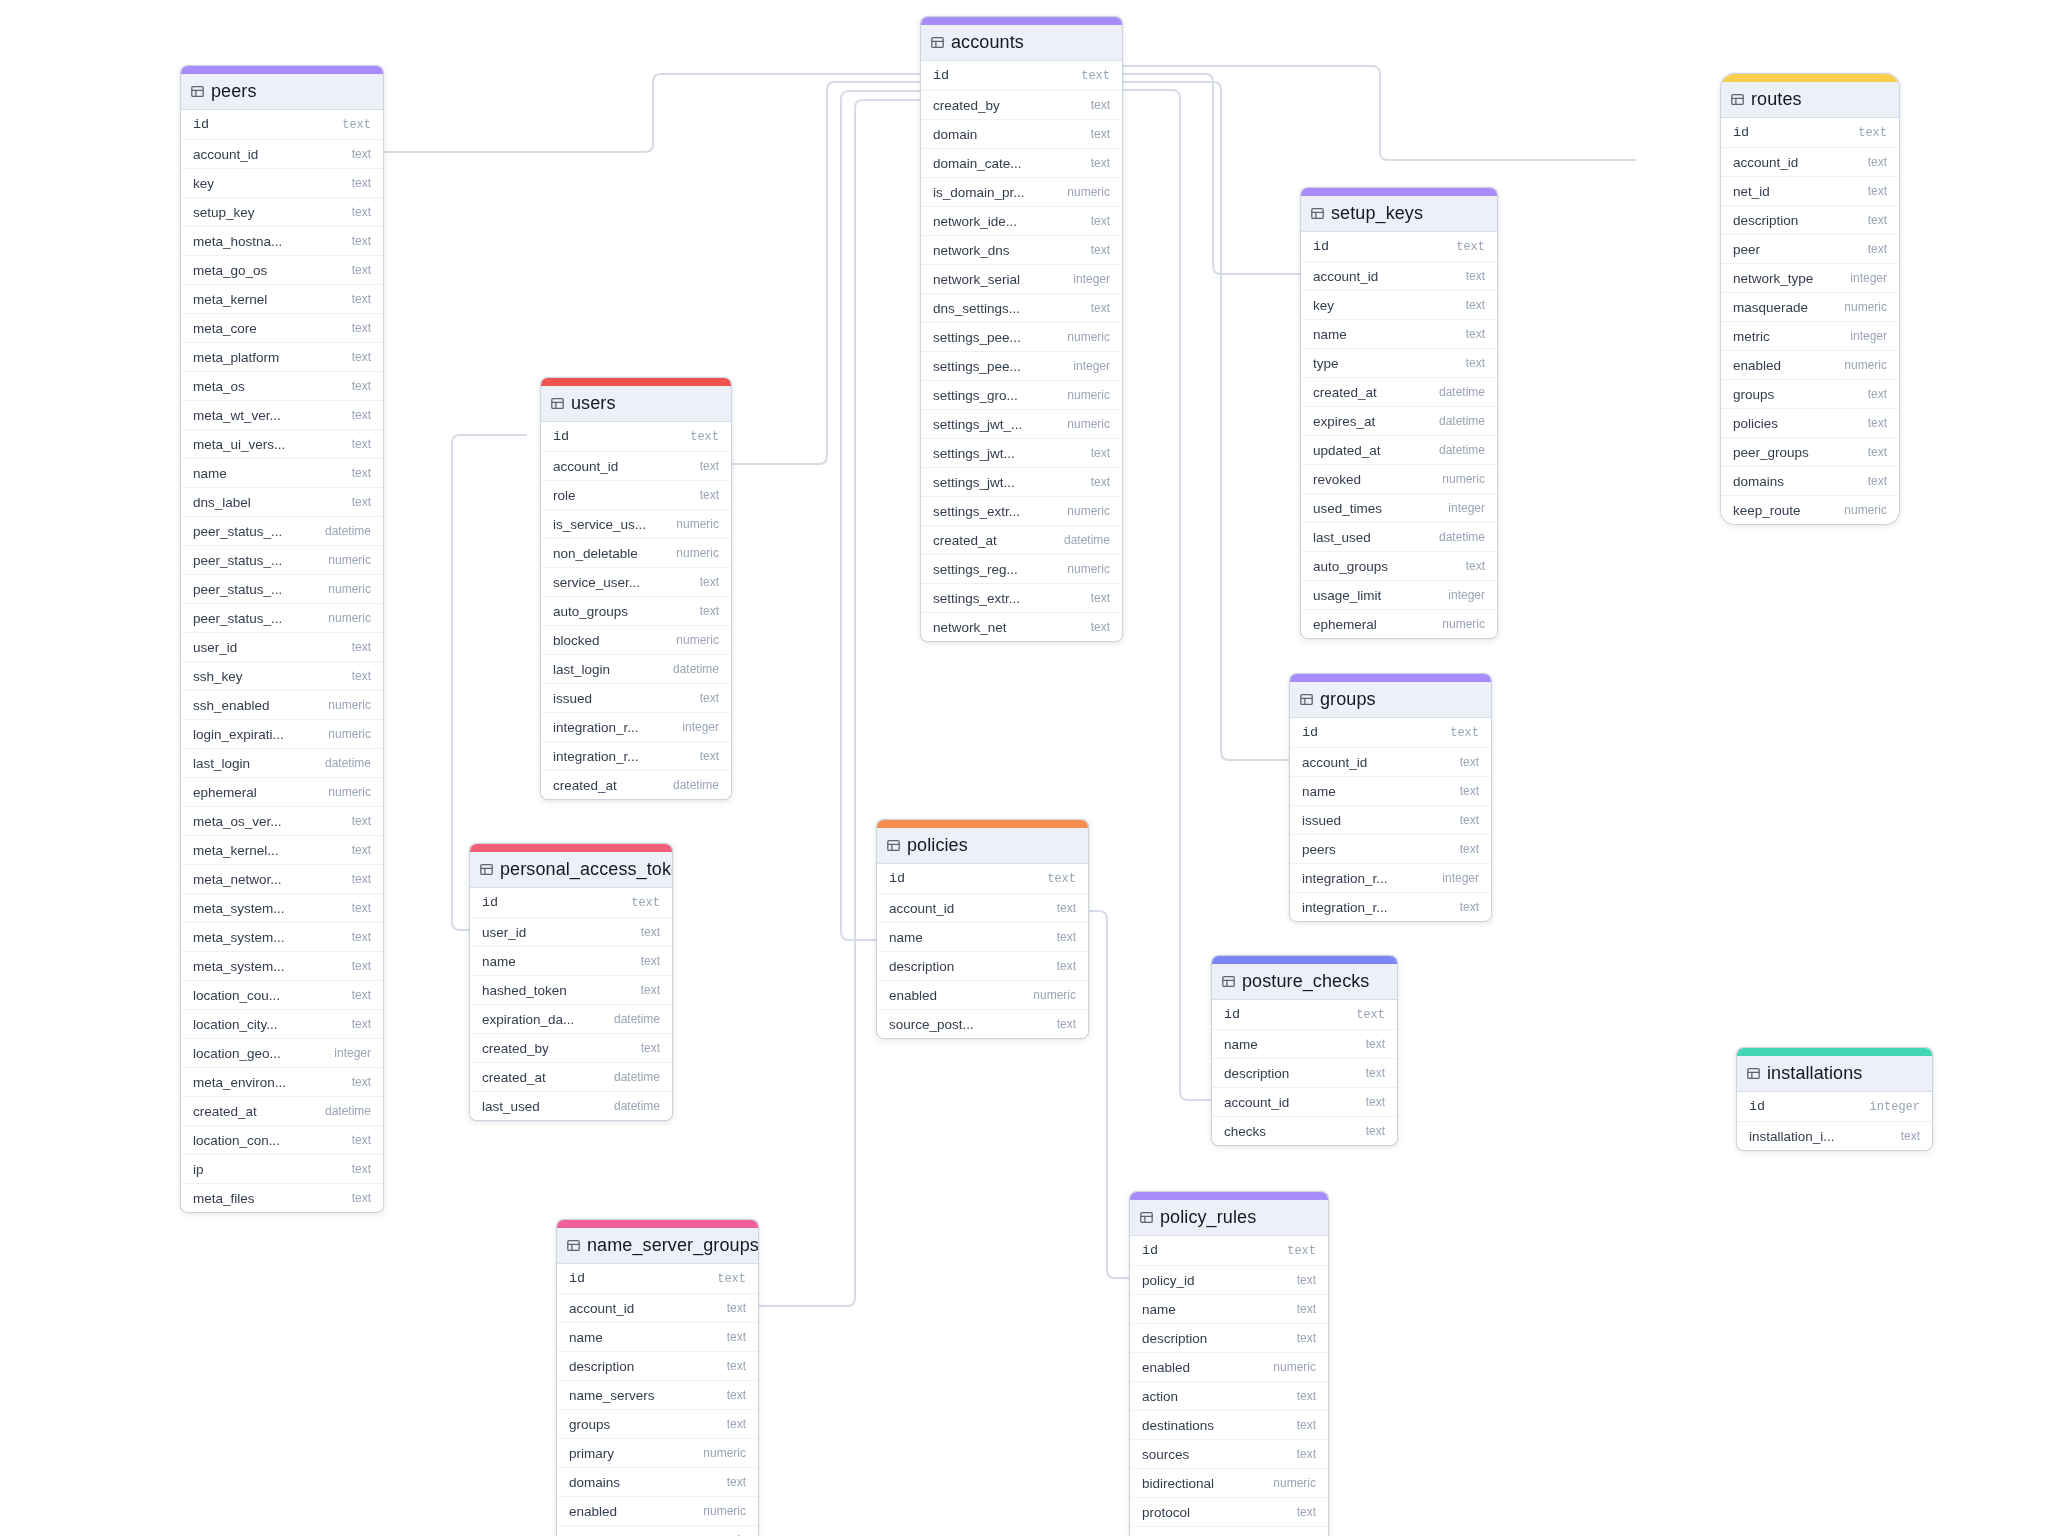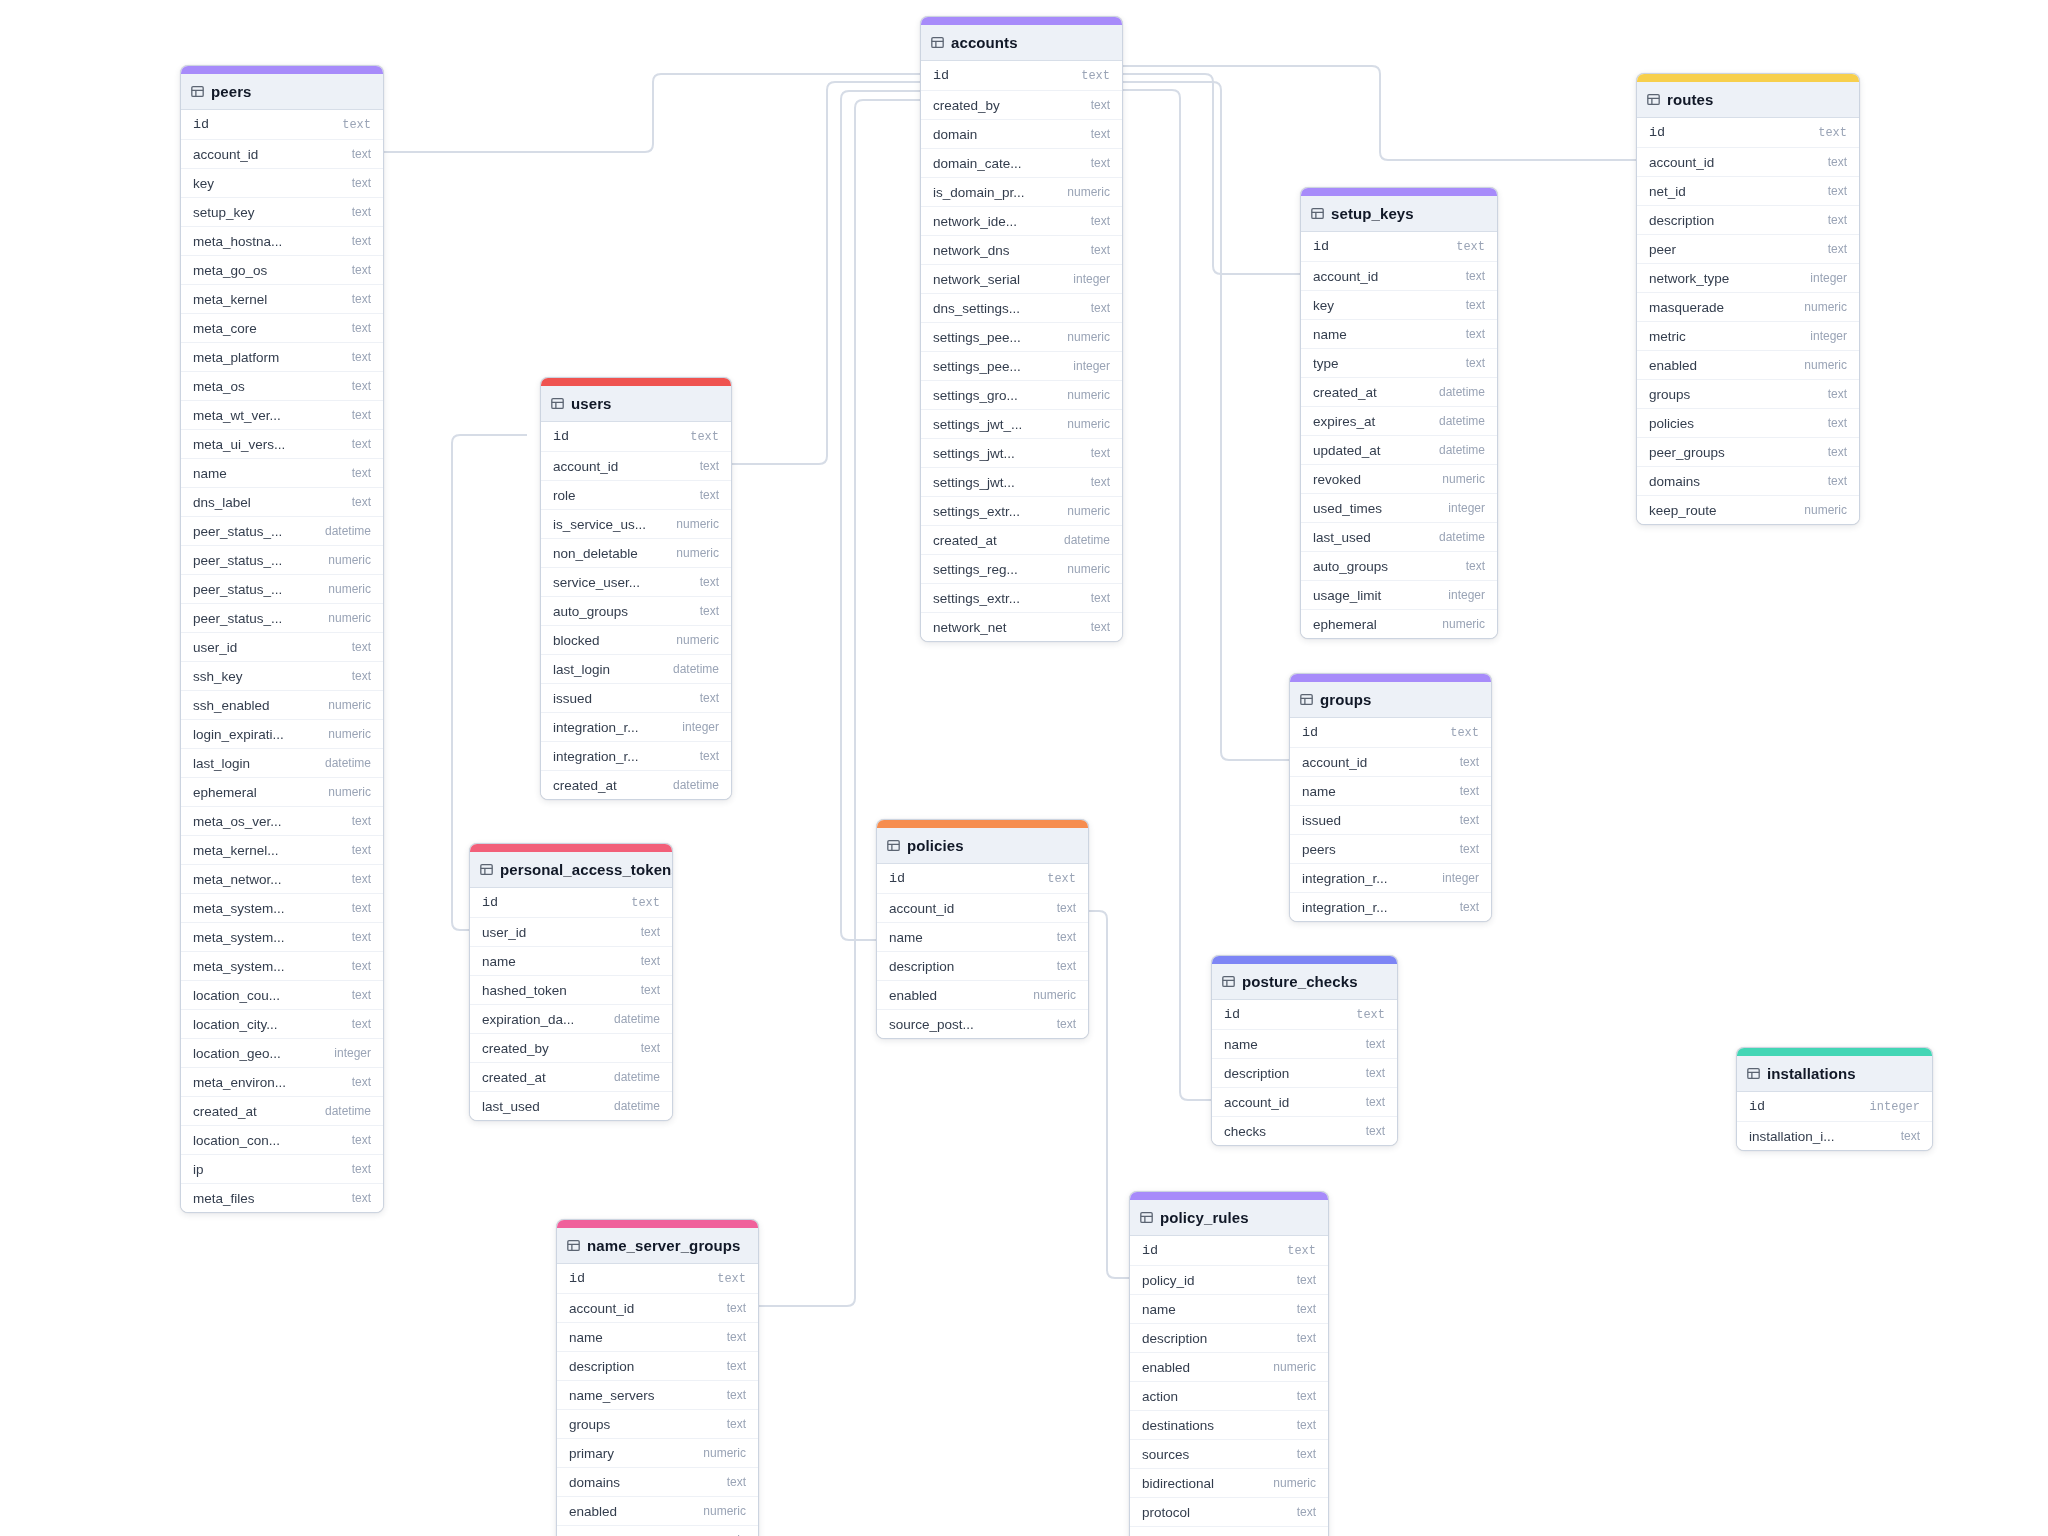--- a/index.html
+++ b/index.html
@@ -6,21 +6,21 @@
   html,body { width:2048px; height:1536px; overflow:hidden; background:#ffffff;
               font-family:"Liberation Sans","DejaVu Sans",sans-serif; }
   #canvas { position:relative; width:2048px; height:1536px; background:#ffffff; }
   #wires { position:absolute; left:0; top:0; width:2048px; height:1536px; }
   #wires path { fill:none; stroke:#d6dce6; stroke-width:2; }
   .table { position:absolute; background:#ffffff; border:1px solid #ccd4e0; border-radius:8px;
            box-shadow:0 2px 6px rgba(30,41,59,.10), 0 0 1px rgba(30,41,59,.20); overflow:hidden; }
   .accent { height:8px; }
   .thead { height:36px; background:#edf1f7; border-bottom:1px solid #d7dee8;
            display:flex; align-items:center; gap:7px; padding:0 10px; }
-  .tname { font-size:15px; font-weight:700; color:#111827; letter-spacing:.1px; }
+  .tname { font-size:18px; font-weight:400; color:#111827; letter-spacing:.1px; }
   .ticon { display:flex; align-items:center; }
   .frow { height:29px; display:flex; align-items:center; justify-content:space-between;
           padding:0 12px; border-top:1px solid #eef1f6; background:#ffffff; }
   .frow:first-child { border-top:none;font-family:Liberation Mono, monospace; }
   .fname { font-size:13.5px; color:#333d4d; white-space:nowrap; }
   .ftype { font-size:12px; color:#9aa4b6; white-space:nowrap; }
 </style>
 </head>
 <body>
 
@@ -431,21 +431,21 @@
         <div class="frow">
           <span class="fname">usage_limit</span>
           <span class="ftype">integer</span>
         </div>
         <div class="frow">
           <span class="fname">ephemeral</span>
           <span class="ftype">numeric</span>
         </div>
       </div>
     </div>
-    <div class="table" style="left: 1636px; top: 73px; width: 224px;">
+    <div class="table" style="left: 1720px; top: 73px; width: 180px; border-radius: 15px;">
       <div class="accent" style="background:#f7cf4c"></div>
       <div class="thead">
         <span class="ticon">
           <svg width="13" height="13" viewBox="0 0 16 16" aria-hidden="true">
             <rect x="1" y="2" width="14" height="12" rx="1.5" fill="none" stroke="#5b6472" stroke-width="1.6"></rect>
             <line x1="1" y1="6.5" x2="15" y2="6.5" stroke="#5b6472" stroke-width="1.6"></line>
             <line x1="6" y1="6.5" x2="6" y2="14" stroke="#5b6472" stroke-width="1.6"></line>
           </svg>
         </span>
         <span class="tname">routes</span>

